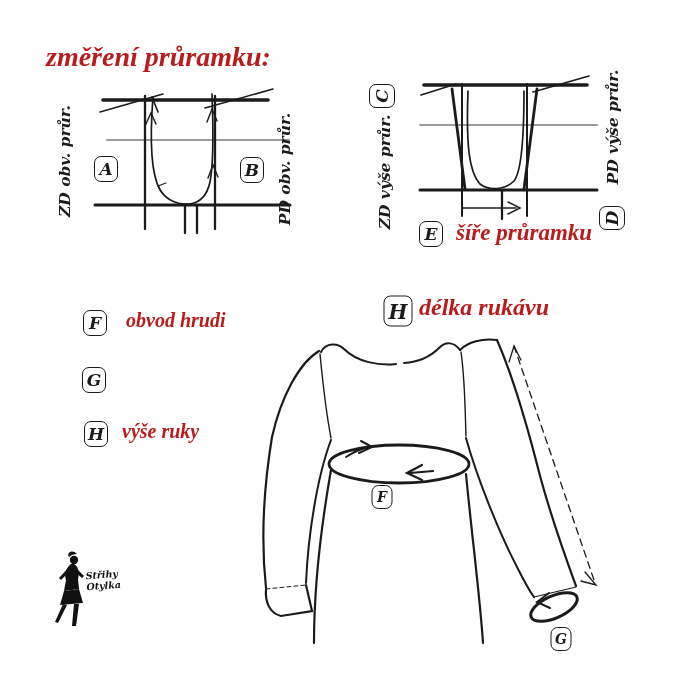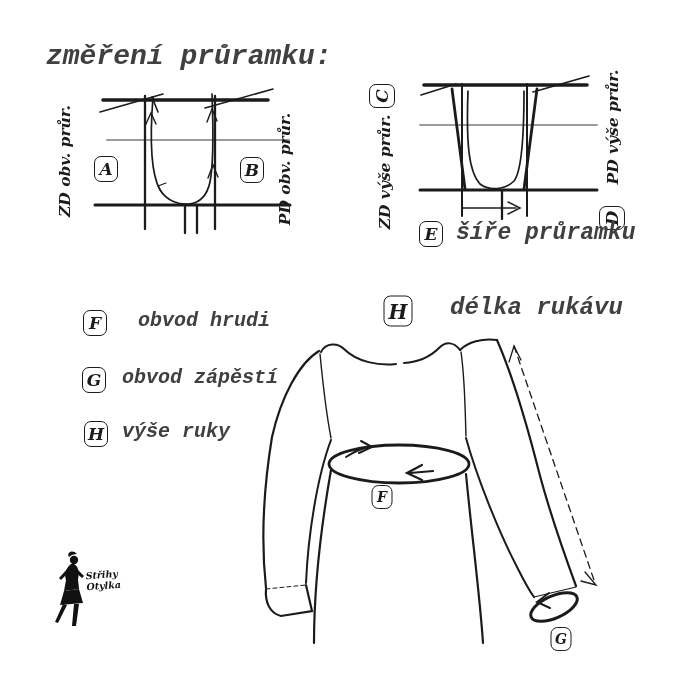--- a/index.html
+++ b/index.html
@@ -1,20 +1,20 @@
 <!DOCTYPE html>
 <html><head>
 <meta charset="utf-8">
 <style>
   html,body{margin:0;padding:0;background:#fff;}
   #canvas{position:relative;width:700px;height:700px;background:#ffffff;overflow:hidden;
           font-family:"DejaVu Serif",serif;}
   #art{position:absolute;left:0;top:0;pointer-events:none;}
-  .lbl{position:absolute;font-family:Liberation Mono, monospace;font-style:italic;font-weight:700;
-       color:#404040;white-space:nowrap;line-height:1.05;}
+  .lbl{position:absolute;font-family:Liberation Serif, serif;font-style:italic;font-weight:700;
+       color:#b91c1c;white-space:nowrap;line-height:1.05;}
   .vlbl{position:absolute;font-family:"DejaVu Serif",serif;font-style:italic;font-weight:700;
         color:#1b1b1b;white-space:nowrap;transform:translate(-50%,-50%) rotate(-90deg);}
   .marker{position:absolute;display:flex;align-items:center;justify-content:center;
         width:24px;height:26px;border:1.6px solid #1b1b1b;border-radius:7px;background:#fff;
         font-family:"DejaVu Serif",serif;font-style:italic;font-weight:700;font-size:17px;
         color:#1b1b1b;transform:translate(-50%,-50%);box-sizing:border-box;}
   .marker.rot{transform:translate(-50%,-50%) rotate(-90deg);}
   .marker.big{width:29px;height:31px;font-size:20px;}
   .marker.sm{width:21px;height:24px;font-size:14px;}
   .logo-text{position:absolute;left:86px;top:569px;font-family:"DejaVu Serif",serif;
@@ -109,28 +109,27 @@
   <span class="marker" style="left:252px;top:170px;">B</span>
 
   <span class="marker rot" style="left:382px;top:96px;">C</span>
   <div class="vlbl" style="left:384px;top:172px;font-size:15.5px;">ZD výše průr.</div>
   <div class="vlbl" style="left:612px;top:127px;font-size:15.5px;">PD výše průr.</div>
   <span class="marker rot" style="left:612px;top:218px;">D</span>
   <span class="marker" style="left:431px;top:234px;">E</span>
   <div class="lbl" style="left:456px;top:221px;font-size:23px;">šíře průramku</div>
 
   <span class="marker" style="left:95px;top:323px;">F</span>
-  <div class="lbl" style="left:138px;top:310px;font-size:20px;">obvod hrudi</div>
+  <div class="lbl" style="left:126px;top:310px;font-size:20px;">obvod hrudi</div>
   <span class="marker" style="left:94px;top:380px;">G</span>
-  <div class="lbl" style="left:122px;top:367px;font-size:20px;">obvod zápěstí</div>
   <span class="marker" style="left:96px;top:434px;">H</span>
   <div class="lbl" style="left:122px;top:421px;font-size:20px;">výše ruky</div>
 
   <span class="marker big" style="left:398px;top:311px;">H</span>
-  <div class="lbl" style="left:419px;top:295px;font-size:24px;margin-left:31px;">délka rukávu</div>
+  <div class="lbl" style="left:419px;top:295px;font-size:24px;">délka rukávu</div>
 
   <span class="marker sm" style="left:382px;top:497px;">F</span>
   <span class="marker sm" style="left:561px;top:639px;">G</span>
 
   <div class="logo-text">
     <div>Střihy</div>
     <div>Otylka</div>
   </div>
 
 </div>

